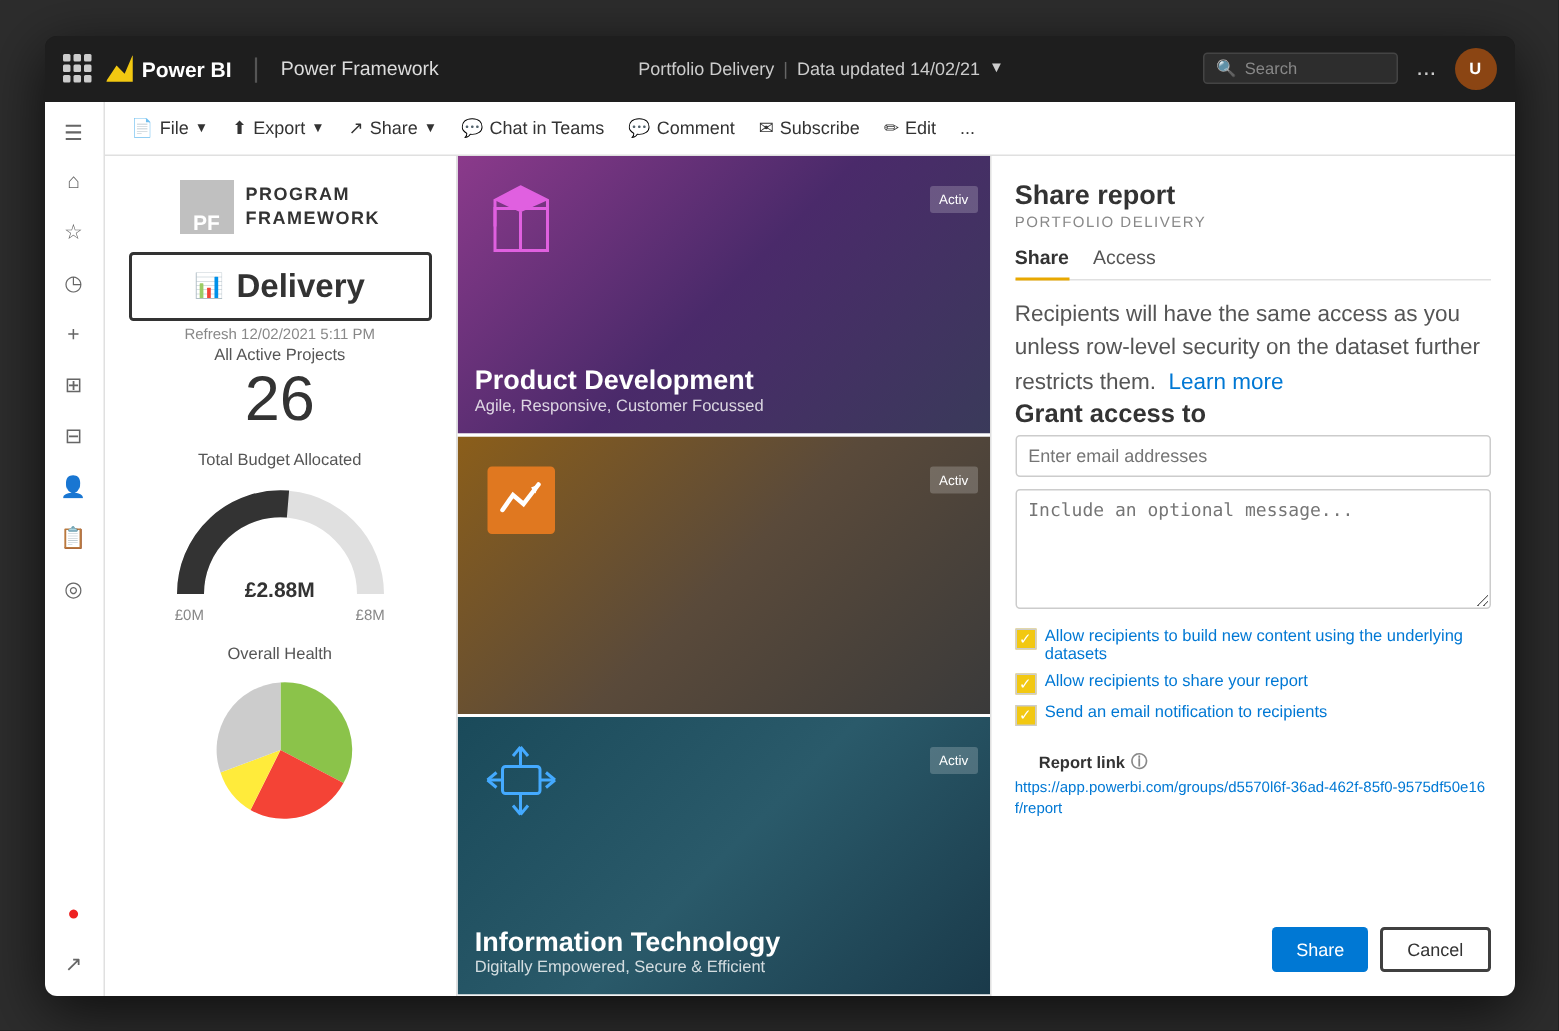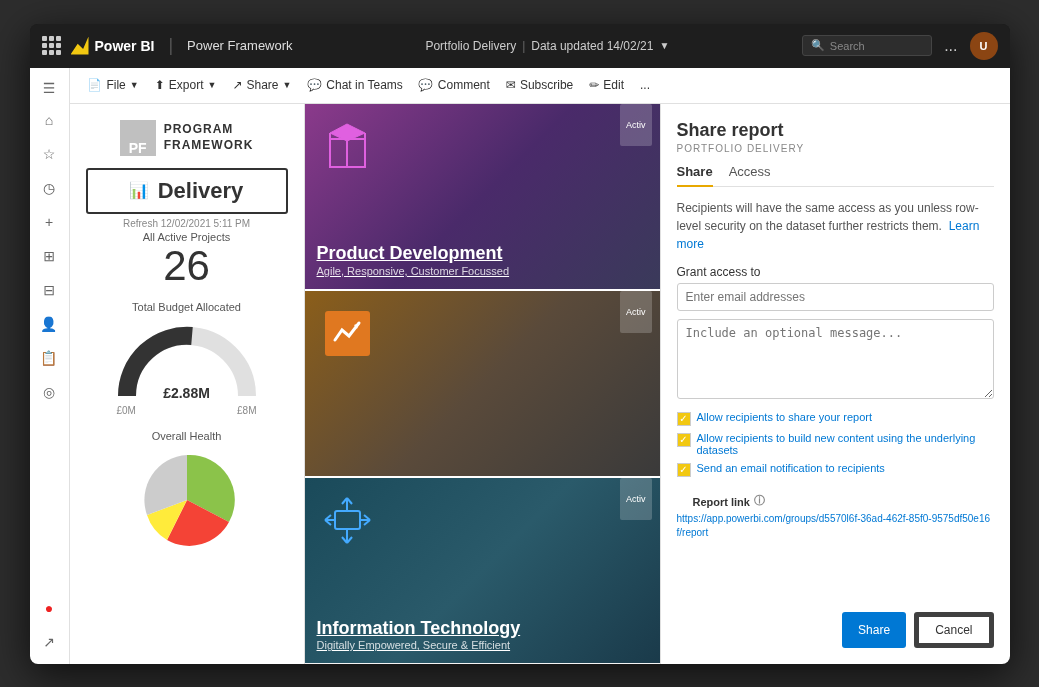--- a/index.html
+++ b/index.html
@@ -359,41 +359,40 @@
       top: 15px; left: 15px;
       width: 55px; height: 55px;
       display: flex;
       align-items: center;
       justify-content: center;
       color: #4af;
     }
 
     .tile-content {
       color: white;
-      text-decoration: underline;
     }
 
     .tile-title {
       font-size: 18px;
       font-weight: 600;
       line-height: 1.2;
     }
 
     .tile-subtitle {
       font-size: 11px;
       color: rgba(255,255,255,0.8);
     }
 
     .tile-badge {
       position: absolute;
-      top: 0; right: 8px;
+      top: 20px; right: 8px;
       background: rgba(255,255,255,0.2);
       color: white;
       font-size: 9px;
-      padding: 16px 6px;
+      padding: 4px 6px;
       border-radius: 2px;
     }
 
     
     .status-bar {
       height: 32px;
       background: #f9f9f9;
       border-top: 1px solid #e0e0e0;
       display: flex;
       align-items: center;
@@ -445,35 +444,34 @@
     }
 
     .share-tab.active {
       color: #333;
       font-weight: 600;
       border-bottom: 2px solid #e8a800;
       margin-bottom: -1px;
     }
 
     .share-info {
-      font-size: 12px;
+      font-size: 15px;
       color: #555;
       line-height: 1.5;
-      margin-bottom: 12px;
     }
 
     .share-info a {
       color: #0078d4;
       text-decoration: none;
     }
 
     .share-section-label {
-      font-size: 12px;
-      color: #333;
-      font-weight: 400;
+      font-size: 17px;
+      color: #333;
+      font-weight: 700;
       margin-bottom: 4px;
     }
 
     .share-input {
       border: 1px solid #ccc;
       border-radius: 3px;
       padding: 6px 8px;
       font-size: 12px;
       color: #aaa;
       margin-bottom: 8px;
@@ -556,21 +554,21 @@
       border: none;
       padding: 6px 16px;
       font-size: 12px;
       border-radius: 3px;
       cursor: pointer;
     }
 
     .btn-cancel {
       background: #fff;
       color: #333;
-      border: 5px solid #404040;
+      border: 2px solid #404040;
       padding: 6px 16px;
       font-size: 12px;
       border-radius: 3px;
       cursor: pointer;
     }
 
     
     .sidebar-left {
       width: 40px;
       background: #fff;
@@ -833,25 +831,25 @@
             <span>Recipients will have the same access as you unless row-level security on the dataset further restricts them.</span>
             &nbsp;<a href="#">Learn more</a>
           </div>
 
           <div class="share-section-label">Grant access to</div>
           <input class="share-input" type="text" placeholder="Enter email addresses" style="">
           <textarea class="share-message" placeholder="Include an optional message..." style=""></textarea>
 
           <div class="checkbox-item">
             <div class="checkbox-box"></div>
-            <span class="checkbox-label">Allow recipients to share your report</span>
+            <span class="checkbox-label">Allow recipients to build new content using the underlying datasets</span>
           </div>
           <div class="checkbox-item">
             <div class="checkbox-box"></div>
-            <span class="checkbox-label">Allow recipients to build new content using the underlying datasets</span>
+            <span class="checkbox-label">Allow recipients to share your report</span>
           </div>
           <div class="checkbox-item">
             <div class="checkbox-box"></div>
             <span class="checkbox-label">Send an email notification to recipients</span>
           </div>
 
           <div class="report-link-section">
             <div class="report-link-label">
               <span>Report link</span>
               <span style="color:#888; font-size:11px;">ⓘ</span>

